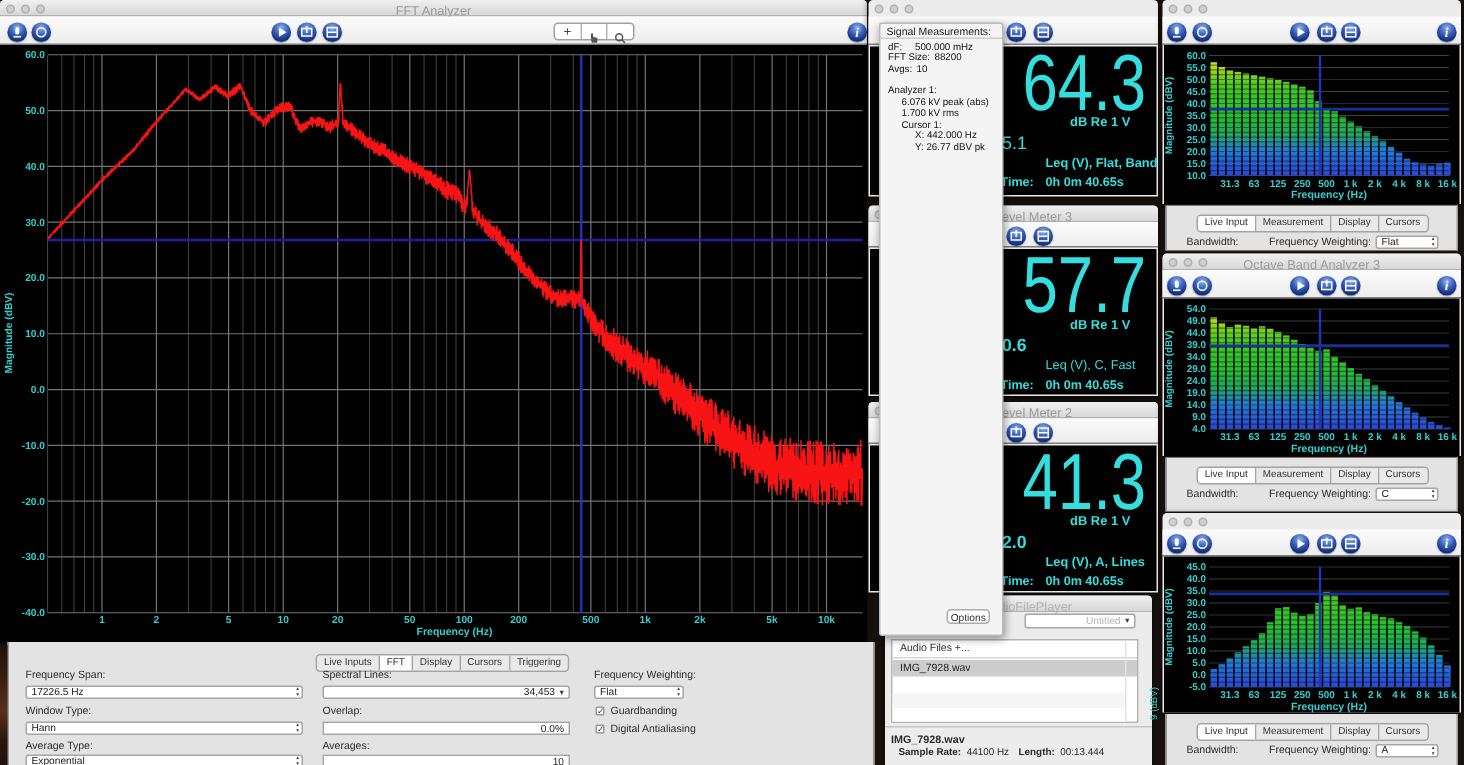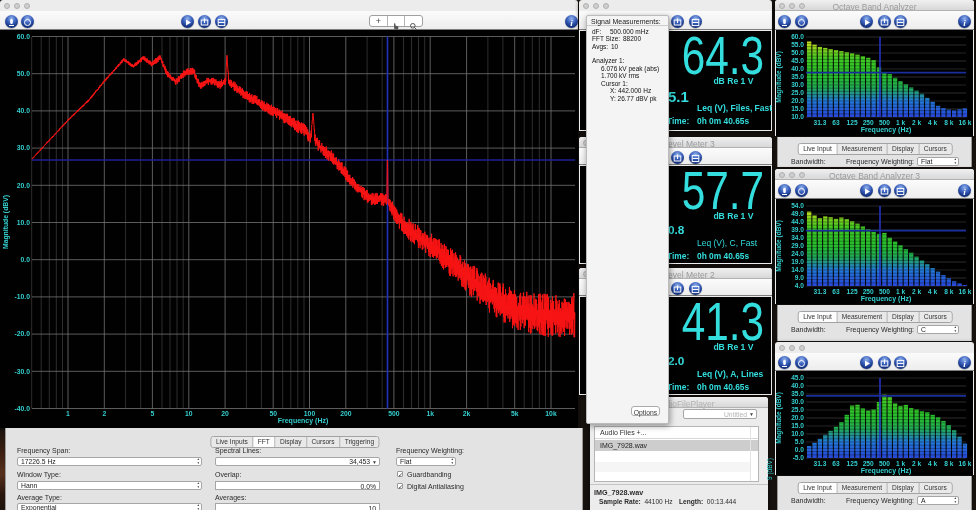--- a/index.html
+++ b/index.html
@@ -15,20 +15,23 @@
 .pop .arr{position:absolute;right:1px;top:0;bottom:0;font-size:3.2px;line-height:3.4px;color:#444;display:flex;flex-direction:column;justify-content:center}
 .pop .arr2{position:absolute;right:2px;font-size:5px;color:#444}
 .fld{position:absolute;background:#fff;border:1px solid #a6a6a6;font-size:6.8px;color:#222;text-align:right;padding:1px 3px 0 0}
 .tabs{position:absolute;display:flex;border:1px solid #a3a3a3;border-radius:3px;overflow:hidden;background:#e4e4e4}
 .tab{font-size:6.6px;color:#333;padding:1px 4.5px 1.5px;border-right:1px solid #a3a3a3;background:#e9e9e9;white-space:nowrap}
 .tab:last-child{border-right:none}
 .tab.sel{background:#fdfdfd}
 </style></head><body>
 
 <div class="win" style="left:0;top:0;width:578px;height:428px">
+<div class="tbar">
+      <div class="ttl">FFT Analyzer</div>
+    </div>
 <div class="tl" style="left:4px;top:2.5px"></div>
     <div class="tl" style="left:14px;top:2.5px"></div>
     <div class="tl" style="left:24px;top:2.5px"></div>
 <div class="tool" style="top:11px;height:19px"></div>
 <div class="bb" style="left:4.5px;top:14.5px;width:13px;height:13px"><svg width="13" height="13" viewBox="0 0 13 13">
         <rect x="5.2" y="3" width="2.6" height="5" rx="1.3" fill="#fff"></rect>
         <line x1="4" y1="9.5" x2="9" y2="9.5" stroke="#fff" stroke-width="1"></line>
       </svg></div>
 <div class="bb" style="left:20.5px;top:14.5px;width:13px;height:13px"><svg width="13" height="13" viewBox="0 0 13 13">
         <circle cx="6.5" cy="6.5" r="3" fill="none" stroke="#fff" stroke-width="1"></circle>
@@ -200,22 +203,22 @@
 <div class="bb" style="left:670.5px;top:14.5px;width:13px;height:13px"><svg width="13" height="13" viewBox="0 0 13 13">
       <rect x="3.2" y="4" width="6.6" height="5" fill="none" stroke="#fff" stroke-width="1"></rect>
       <line x1="6.5" y1="2.5" x2="6.5" y2="7" stroke="#fff" stroke-width="1"></line>
     </svg></div>
 <div class="bb" style="left:688.5px;top:14.5px;width:13px;height:13px"><svg width="13" height="13" viewBox="0 0 13 13">
       <rect x="3.2" y="3.4" width="6.6" height="6.2" fill="none" stroke="#fff" stroke-width="1"></rect>
       <line x1="3.5" y1="6.5" x2="9.5" y2="6.5" stroke="#fff" stroke-width="1"></line>
     </svg></div>
 <div class="cy" style="right:212px;top:28.5px;font-size:53px;line-height:53px;transform:scaleX(0.8);transform-origin:right top">64.3</div>
 <div class="cy" style="right:222.5px;top:75.5px;font-size:8.6px;font-weight:bold">dB Re 1 V</div>
-<div class="cy" style="left:668px;top:87.5px;font-size:15px;font-weight:bold">5.1</div>
-<div class="cy" style="left:697px;top:103px;font-size:8.5px;font-weight:bold">Leq (V), Files, Fast</div>
+<div class="cy" style="left:668px;top:87.5px;font-size:12px;font-weight:normal">5.1</div>
+<div class="cy" style="left:697px;top:103px;font-size:8.5px;font-weight:bold">Leq (V), Flat, Band</div>
 <div class="cy" style="left:667px;top:116px;font-size:8.4px;font-weight:bold">Time:</div>
 <div class="cy" style="left:697px;top:116px;font-size:8.4px;font-weight:bold">0h  0m 40.65s</div>
 <div class="win" style="left:579px;top:137px;width:193px;height:127px">
 <div class="tbar">
       <div class="ttl">Sound Level Meter 3</div>
     </div>
 <div class="tl" style="left:4px;top:2.5px"></div>
     <div class="tl" style="left:14px;top:2.5px"></div>
     <div class="tl" style="left:24px;top:2.5px"></div>
 <div class="tool" style="top:11px;height:17px"></div>
@@ -224,21 +227,21 @@
 <div class="bb" style="left:670.5px;top:150.5px;width:13px;height:13px"><svg width="13" height="13" viewBox="0 0 13 13">
       <rect x="3.2" y="4" width="6.6" height="5" fill="none" stroke="#fff" stroke-width="1"></rect>
       <line x1="6.5" y1="2.5" x2="6.5" y2="7" stroke="#fff" stroke-width="1"></line>
     </svg></div>
 <div class="bb" style="left:688.5px;top:150.5px;width:13px;height:13px"><svg width="13" height="13" viewBox="0 0 13 13">
       <rect x="3.2" y="3.4" width="6.6" height="6.2" fill="none" stroke="#fff" stroke-width="1"></rect>
       <line x1="3.5" y1="6.5" x2="9.5" y2="6.5" stroke="#fff" stroke-width="1"></line>
     </svg></div>
 <div class="cy" style="right:212px;top:163.5px;font-size:53px;line-height:53px;transform:scaleX(0.8);transform-origin:right top">57.7</div>
 <div class="cy" style="right:222.5px;top:210.5px;font-size:8.6px;font-weight:bold">dB Re 1 V</div>
-<div class="cy" style="left:668px;top:222.5px;font-size:11.8px;font-weight:bold">0.8</div>
+<div class="cy" style="left:668px;top:222.5px;font-size:11.8px;font-weight:bold">0.6</div>
 <div class="cy" style="left:697px;top:238px;font-size:8.5px;font-weight:normal">Leq (V), C, Fast</div>
 <div class="cy" style="left:667px;top:251px;font-size:8.4px;font-weight:bold">Time:</div>
 <div class="cy" style="left:697px;top:251px;font-size:8.4px;font-weight:bold">0h  0m 40.65s</div>
 <div class="win" style="left:579px;top:268px;width:193px;height:127px">
 <div class="tbar">
       <div class="ttl">Sound Level Meter 2</div>
     </div>
 <div class="tl" style="left:4px;top:2.5px"></div>
     <div class="tl" style="left:14px;top:2.5px"></div>
     <div class="tl" style="left:24px;top:2.5px"></div>
@@ -289,23 +292,20 @@
 <div style="position:absolute;left:24px;top:26.5px;font-size:6.5px;color:#111;white-space:nowrap">10</div>
 <div style="position:absolute;left:5px;top:41px;font-size:6.5px;color:#111;white-space:nowrap">Analyzer 1:</div>
 <div style="position:absolute;left:14px;top:48.5px;font-size:6.5px;color:#111;white-space:nowrap">6.076 kV peak (abs)</div>
 <div style="position:absolute;left:14px;top:56px;font-size:6.5px;color:#111;white-space:nowrap">1.700 kV rms</div>
 <div style="position:absolute;left:14px;top:63.5px;font-size:6.5px;color:#111;white-space:nowrap">Cursor 1:</div>
 <div style="position:absolute;left:23px;top:71px;font-size:6.5px;color:#111;white-space:nowrap">X: 442.000 Hz</div>
 <div style="position:absolute;left:23px;top:78.5px;font-size:6.5px;color:#111;white-space:nowrap">Y: 26.77 dBV pk</div>
 <div style="position:absolute;right:8px;bottom:7px;width:29px;height:10px;background:#fff;border:1px solid #ababab;border-radius:3px;font-size:6.8px;color:#333;text-align:center;padding-top:1.5px">Options</div>
 </div>
 <div class="win" style="left:775px;top:0px;width:199px;height:136px">
-<div class="tbar">
-      <div class="ttl">Octave Band Analyzer</div>
-    </div>
 <div class="tl" style="left:4px;top:2.5px"></div>
     <div class="tl" style="left:14px;top:2.5px"></div>
     <div class="tl" style="left:24px;top:2.5px"></div>
 <div class="tool" style="top:11px;height:19px"></div>
 <div class="blk" style="left:1px;top:30px;width:197px;height:106px"></div>
 </div>
 <div class="bb" style="left:777.5px;top:14.5px;width:13px;height:13px"><svg width="13" height="13" viewBox="0 0 13 13">
       <rect x="5.2" y="3" width="2.6" height="5" rx="1.3" fill="#fff"></rect>
       <line x1="4" y1="9.5" x2="9" y2="9.5" stroke="#fff" stroke-width="1"></line>
     </svg></div>

